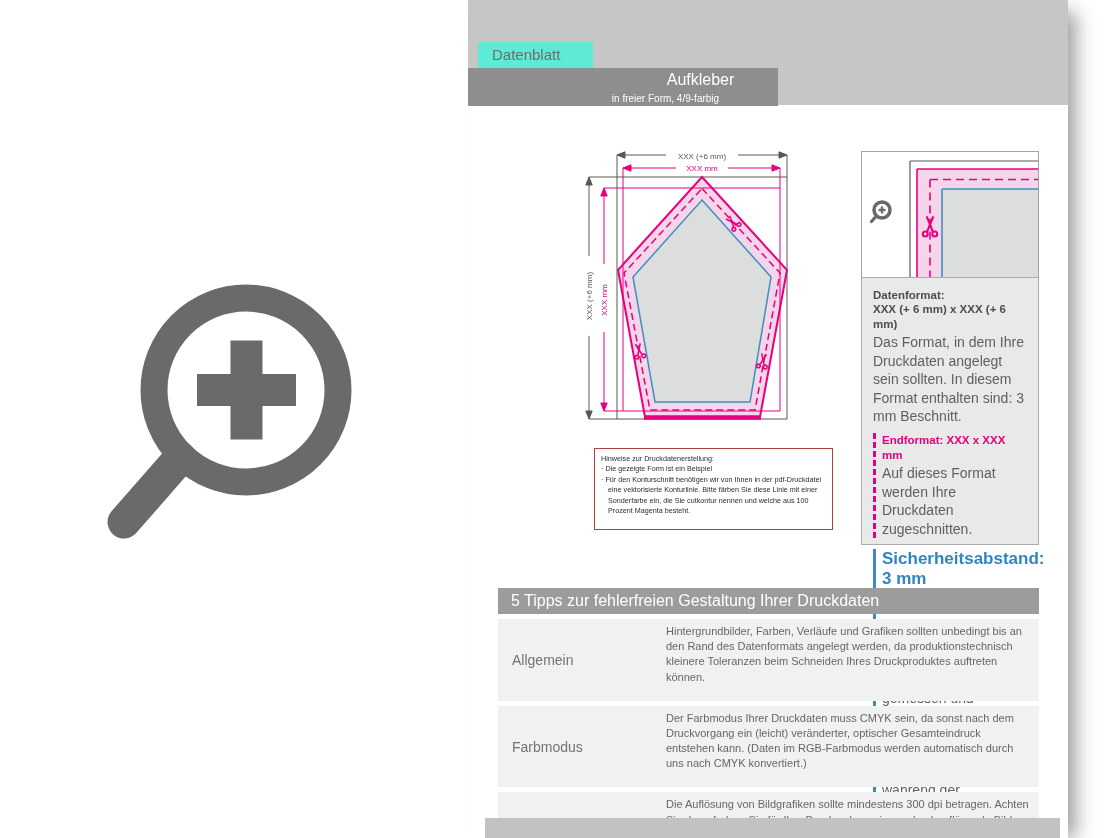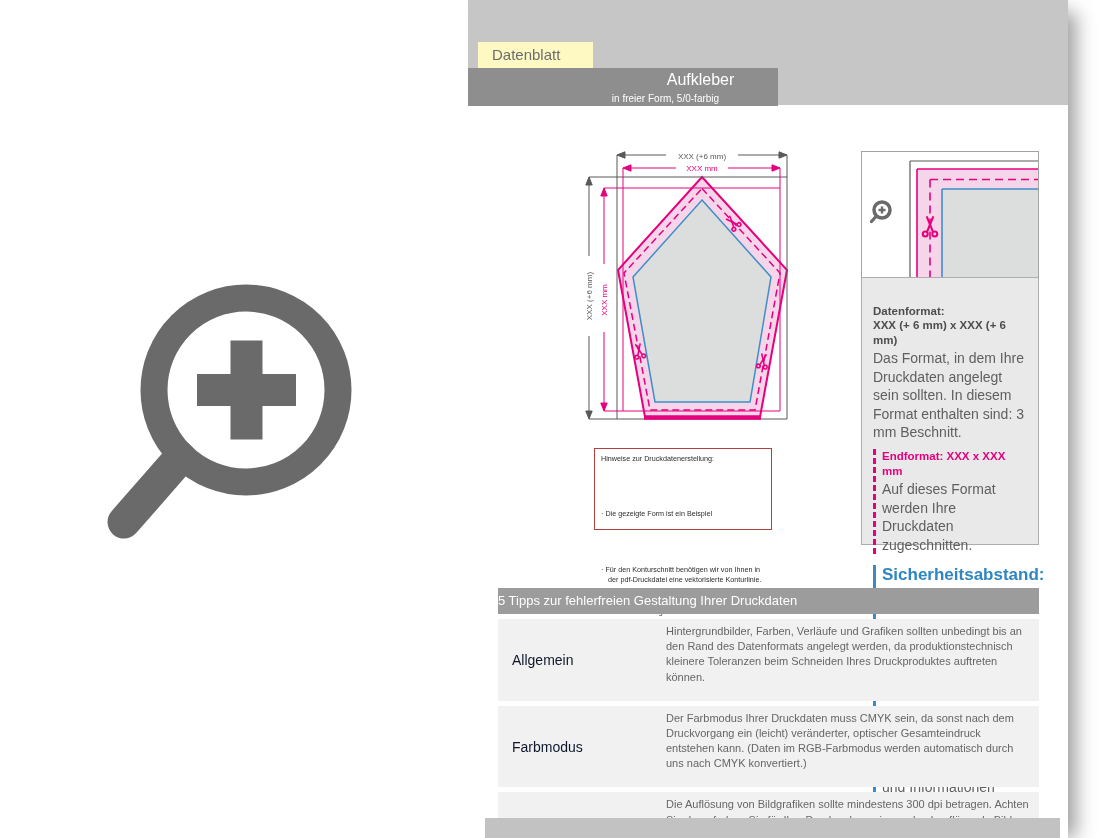--- a/index.html
+++ b/index.html
@@ -8,55 +8,55 @@
   .abs { position:absolute; }
 
   
   #big-zoom { left:100px; top:272px; width:265px; height:290px; }
 
   
   #page { left:468px; top:0; width:600px; height:838px; background:#ffffff;
           box-shadow:14px 6px 18px -6px rgba(0,0,0,0.38); }
 
   #top-band { left:0; top:0; width:600px; height:105px; background:#c6c6c6; }
-  #tab-box { left:10px; top:42px; width:115px; height:43px; background:#fef9c3;
+  #tab-box { left:10px; top:42px; width:115px; height:43px; background:#5eead4;
              color:#6d6d6d; font-size:15px; line-height:26px; padding-left:14px; }
   #title-box { left:0; top:68px; width:310px; height:38px; background:#8e8e8e; }
   #title-text { left:115px; top:3px; width:235px; text-align:center; color:#ffffff;
                 font-size:16px; }
   #subtitle-text { left:75px; top:25px; width:245px; text-align:center; color:#ffffff;
                    font-size:10px; }
 
   #diagram-svg { left:92px; top:140px; width:300px; height:300px; }
 
-  #note-box { left:126px; top:448px; width:178px; height:82px; border:1px solid #b23f3f;
+  #note-box { left:126px; top:448px; width:239px; height:82px; border:1px solid #b23f3f;
               background:#ffffff; padding:5px 6px; font-size:7.2px; line-height:1.45;
               color:#2b2b2b; }
-  .note-item { padding-left:7px; text-indent:-7px;margin-top:45px; }
+  .note-item { padding-left:7px; text-indent:-7px; }
 
   #inset-box { left:393px; top:151px; width:178px; height:127px; background:#ffffff;
                border:1px solid #a3a3a3; }
   #inset-svg { left:0; top:0; width:176px; height:125px; }
 
   #info-panel { left:393px; top:277px; width:178px; height:268px; background:#e9e9e9;
-                border:1px solid #adadad; padding:26px 11px; }
+                border:1px solid #adadad; padding:10px 11px; }
   .h-dark { font-size:11.5px; font-weight:bold; color:#4d4d4d; line-height:1.25; }
   .h-magenta { font-size:11.5px; font-weight:bold; color:#e6007e; line-height:1.25; }
   .h-blue { font-size:17px; font-weight:bold; color:#2f86c2; line-height:1.2; }
   .sub-blue { font-size:14px; font-weight:normal; color:#2f86c2; line-height:1.2;margin-top:43px; }
   .body-txt { font-size:14px; color:#5f5f5f; line-height:1.32; margin-top:2px; }
   .blk-bleed { border-left:3px solid #e6007e; padding-left:6px; margin:8px 0 10px 0; }
   .blk-end { border-left:3px dashed #e6007e; padding-left:6px; margin:8px 0 11px 0; }
   .blk-safe { border-left:3px solid #3a8bc4; padding-left:6px; }
 
   #tips { left:30px; top:588px; width:541px; }
-  #tips-header { height:26px; background:#9c9c9c; color:#ffffff; font-size:13px;
-                 line-height:26px; }
+  #tips-header { height:26px; background:#9c9c9c; color:#ffffff; font-size:16px;
+                 line-height:26px; padding-left:13px; }
   .tip-row { display:flex; background:#f1f1f1; margin-top:5px; }
-  .tip-label { width:168px; padding-left:14px; font-size:14px; color:#0f172a;
+  .tip-label { width:168px; padding-left:14px; font-size:14px; color:#737373;
                display:flex; align-items:center; }
   .tip-text { flex:1; font-size:11px; line-height:1.38; color:#666666;
               padding:5px 10px 16px 0; align-self:center; }
   .h40 { min-height:40px; } .h41 { min-height:41px; } .h30 { min-height:30px; } .h27 { min-height:27px; }
 
   #bottom-bar { left:17px; top:818px; width:575px; height:20px; background:#c2c2c2; }
 </style>
 </head>
 <body>
 
@@ -68,21 +68,21 @@
 </svg>
 
 <div id="page" class="abs">
 
   <div id="top-band" class="abs">
     <div id="tab-box" class="abs">
       <span>Datenblatt</span>
     </div>
     <div id="title-box" class="abs">
       <div id="title-text" class="abs">Aufkleber</div>
-      <div id="subtitle-text" class="abs">in freier Form, 5/0-farbig</div>
+      <div id="subtitle-text" class="abs">in freier Form, 4/9-farbig</div>
     </div>
   </div>
 
   <svg id="diagram-svg" class="abs" viewBox="0 0 300 300">
     <defs>
       <g id="sc" stroke="#e6007e" fill="none" stroke-width="2.2">
         <line x1="-3.5" y1="-9" x2="3" y2="7"></line>
         <line x1="3.5" y1="-9" x2="-3" y2="7"></line>
         <circle cx="-5" cy="9.5" r="2.6"></circle>
         <circle cx="5" cy="9.5" r="2.6"></circle>

